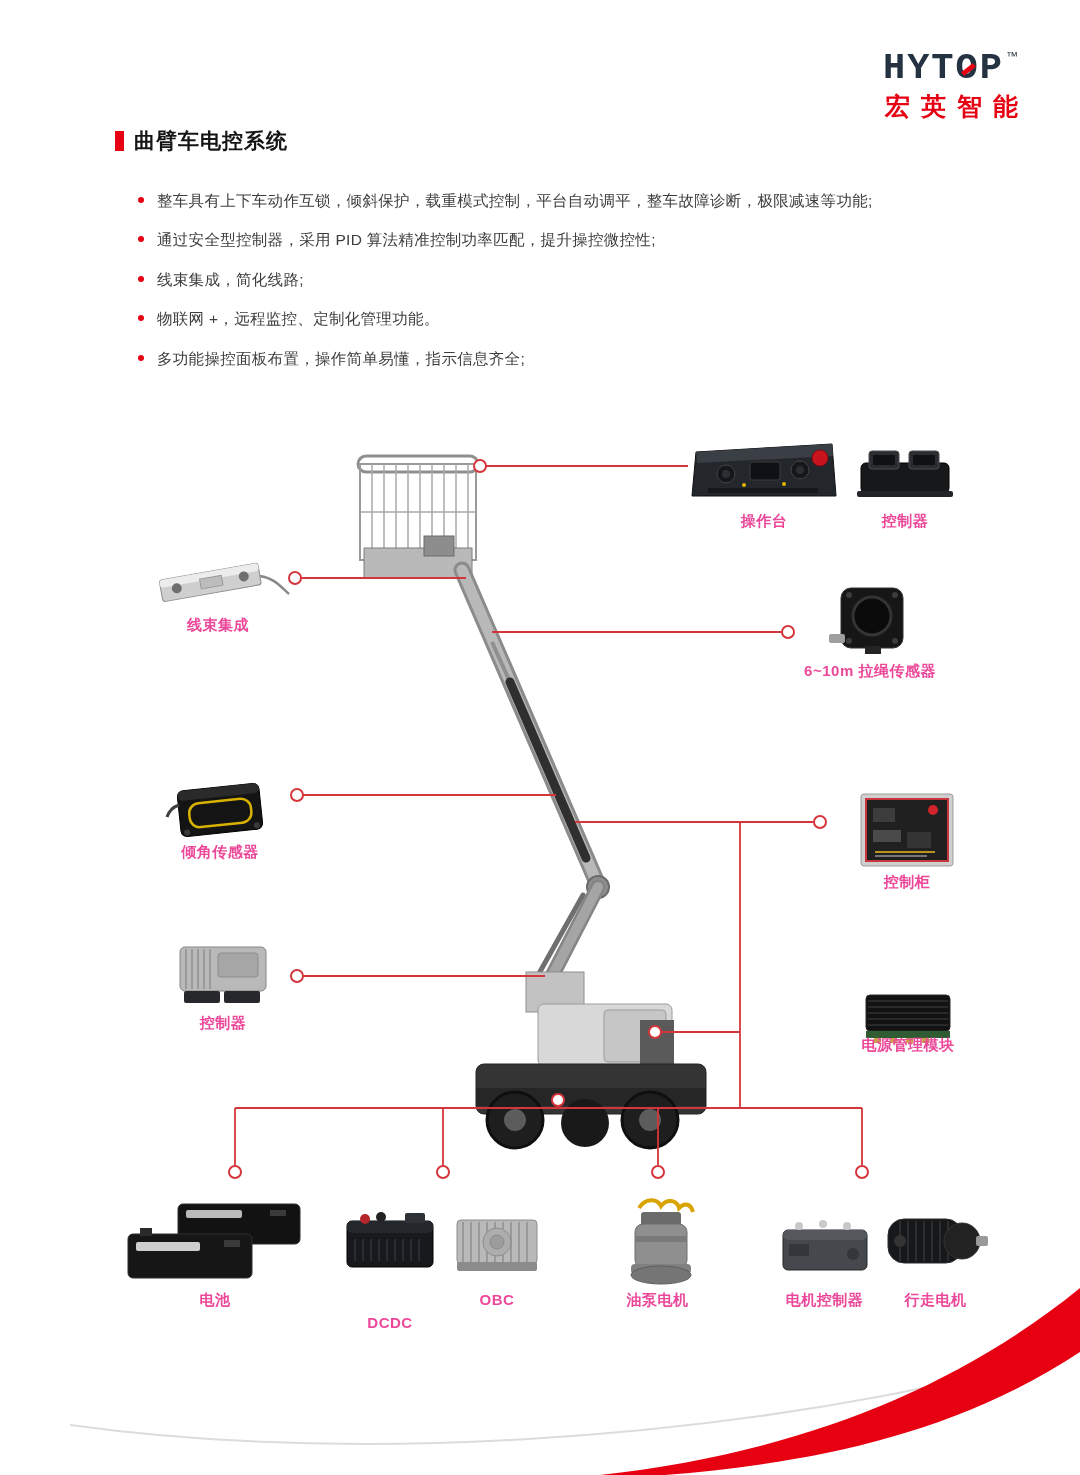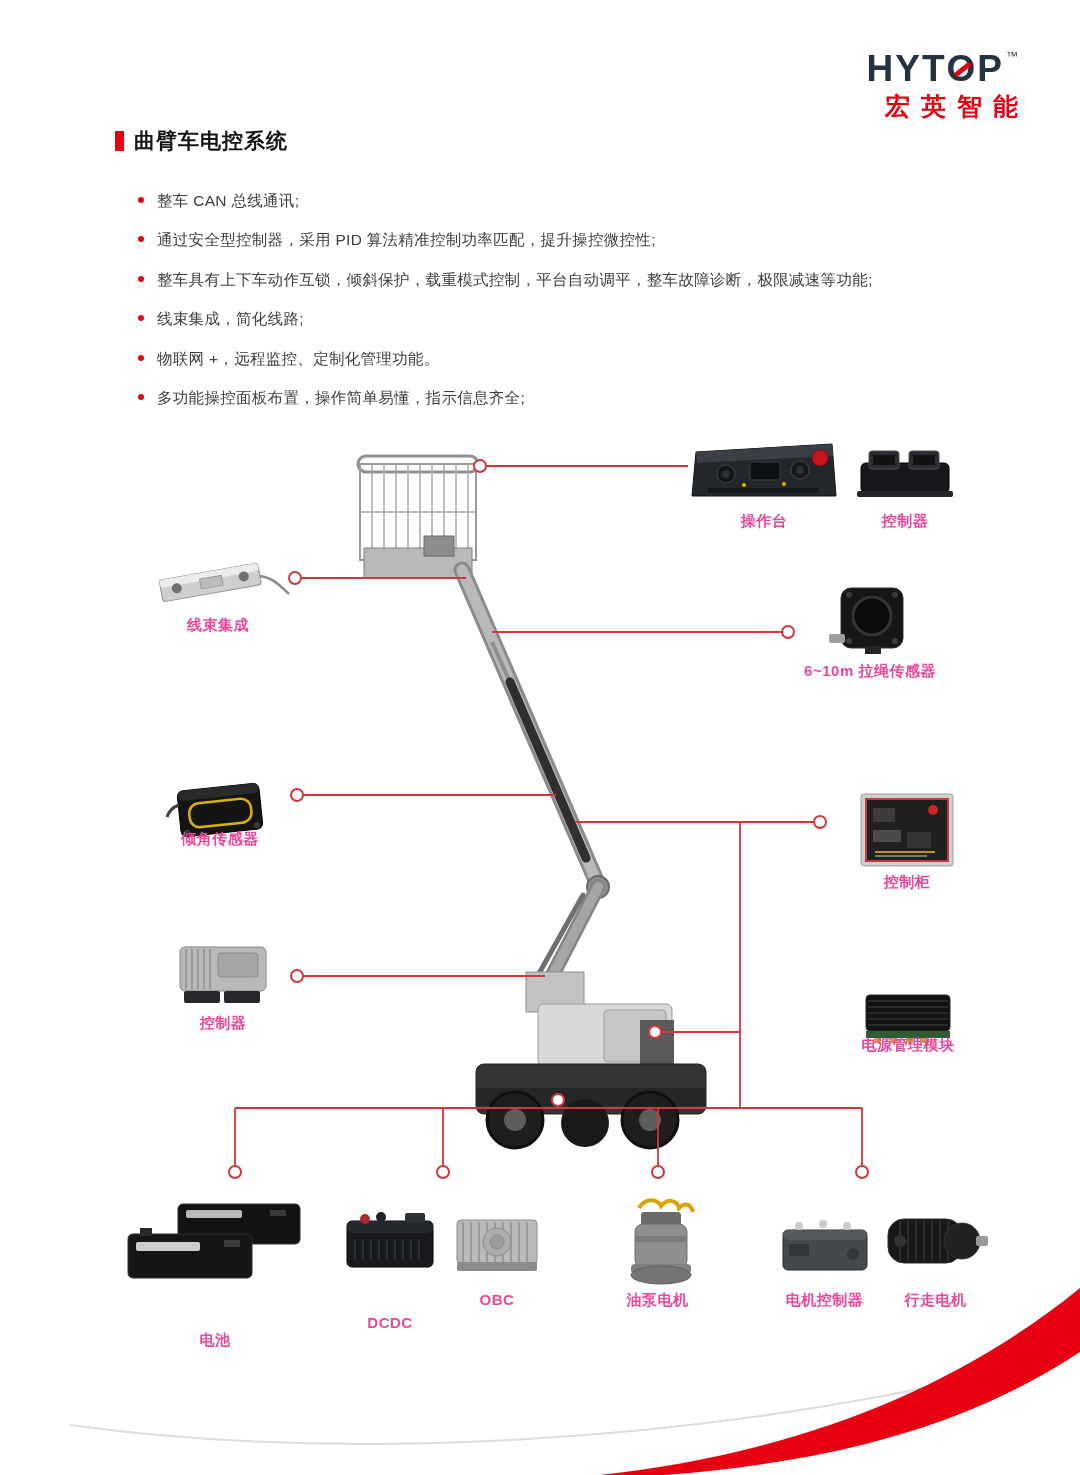--- a/index.html
+++ b/index.html
@@ -3,21 +3,21 @@
 <meta charset="utf-8">
 <style>
   html,body{margin:0;padding:0;background:#f2f2f2;}
   .page{
     position:relative;width:1080px;height:1475px;margin:0 auto;background:#ffffff;
     overflow:hidden;font-family:"Liberation Sans", sans-serif;
   }
   
   .logo{position:absolute;top:50px;right:62px;text-align:right;}
   .logo-top{line-height:1;white-space:nowrap;}
-  .logo-word{font-size:37px;font-weight:800;color:#243241;letter-spacing:2px;}
+  .logo-word{font-size:37px;font-weight:800;color:#243241;letter-spacing:2px;font-family:Liberation Mono, monospace;}
   .logo-o{position:relative;display:inline-block;}
   .logo-o::after{content:"";position:absolute;left:22%;top:46%;width:62%;height:5px;background:#e60012;transform:rotate(-38deg);}
   .logo-tm{font-size:12px;color:#243241;vertical-align:top;margin-left:2px;}
   .logo-sub{font-size:25px;font-weight:700;color:#e60012;letter-spacing:11px;margin-right:-11px;margin-top:3px;}
   
   .title-row{position:absolute;left:115px;top:127px;display:flex;align-items:center;font-family:Liberation Serif, serif;}
   .title-bar{width:9px;height:20px;background:#e60012;margin-right:10px;flex-shrink:0;}
   .title-text{font-size:21px;font-weight:700;color:#151515;margin:0;letter-spacing:1px;}
   
   .features{position:absolute;left:138px;top:190px;width:870px;list-style:none;margin:0;padding:0;}
@@ -47,29 +47,25 @@
   </div>
 
   <div class="title-row">
     <span class="title-bar"></span>
     <h1 class="title-text">曲臂车电控系统</h1>
   </div>
 
   <ul class="features">
     <li>
         <span class="dot"></span>
-        <span class="ftext">整车 CAN 总线通讯;</span>
+        <span class="ftext">整车具有上下车动作互锁，倾斜保护，载重模式控制，平台自动调平，整车故障诊断，极限减速等功能;</span>
       </li>
     <li>
         <span class="dot"></span>
         <span class="ftext">通过安全型控制器，采用 PID 算法精准控制功率匹配，提升操控微控性;</span>
-      </li>
-    <li>
-        <span class="dot"></span>
-        <span class="ftext">整车具有上下车动作互锁，倾斜保护，载重模式控制，平台自动调平，整车故障诊断，极限减速等功能;</span>
       </li>
     <li>
         <span class="dot"></span>
         <span class="ftext">线束集成，简化线路;</span>
       </li>
     <li>
         <span class="dot"></span>
         <span class="ftext">物联网 +，远程监控、定制化管理功能。</span>
       </li>
     <li>
@@ -221,21 +217,21 @@
         <g transform="rotate(-6 55 45)">
           <rect x="14" y="22" width="82" height="46" rx="6" fill="#141414" stroke="#000000"></rect>
           <rect x="14" y="22" width="82" height="10" rx="5" fill="#2a2a2a"></rect>
           <rect x="24" y="36" width="62" height="24" rx="10" fill="none" stroke="#d8b200" stroke-width="2.5"></rect>
           <circle cx="20" cy="64" r="3" fill="#3a3a3a"></circle>
             <circle cx="90" cy="64" r="3" fill="#3a3a3a"></circle>
         </g>
         <path d="M14 40 C 8 42, 4 46, 2 52" stroke="#3f3f3f" stroke-width="3" fill="none"></path>
       </svg>
     </div>
-    <div class="clabel" style="left:160px;top:410px;width:120px;">倾角传感器</div>
+    <div class="clabel" style="left:160px;top:423px;width:120px;">倾角传感器</div>
 
     <div class="comp" style="left:855px;top:370px;width:105px;height:82px;">
       <svg viewBox="0 0 105 82">
         <rect x="6" y="4" width="92" height="72" rx="3" fill="#cfcfcf" stroke="#9d9d9d"></rect>
         <rect x="11" y="9" width="82" height="62" fill="#202020" stroke="#c9353c" stroke-width="2"></rect>
         <circle cx="78" cy="20" r="5" fill="#d0232b"></circle>
         <rect x="18" y="18" width="22" height="14" fill="#3c3c3c"></rect>
         <rect x="18" y="40" width="28" height="12" fill="#4a4a4a"></rect>
         <rect x="52" y="42" width="24" height="16" fill="#343434"></rect>
         <path d="M20 62 h60" stroke="#b9941f" stroke-width="2"></path>
@@ -272,21 +268,21 @@
       <svg viewBox="0 0 190 88">
         <rect x="58" y="6" width="122" height="40" rx="5" fill="#121212" stroke="#2e2e2e"></rect>
         <rect x="66" y="12" width="56" height="8" rx="2" fill="#d8d8d8" opacity="0.85"></rect>
         <rect x="150" y="12" width="16" height="6" fill="#3a3a3a"></rect>
         <rect x="8" y="36" width="124" height="44" rx="5" fill="#161616" stroke="#2e2e2e"></rect>
         <rect x="16" y="44" width="64" height="9" rx="2" fill="#e2e2e2" opacity="0.9"></rect>
         <rect x="104" y="42" width="16" height="7" fill="#3a3a3a"></rect>
         <rect x="20" y="30" width="12" height="8" fill="#2a2a2a"></rect>
       </svg>
     </div>
-    <div class="clabel" style="left:140px;top:871px;width:150px;margin-top:40px;">电池</div>
+    <div class="clabel" style="left:140px;top:871px;width:150px;">电池</div>
 
     <div class="comp" style="left:335px;top:785px;width:110px;height:76px;">
       <svg viewBox="0 0 110 76">
         <rect x="12" y="16" width="86" height="46" rx="5" fill="#17191c" stroke="#000000"></rect>
         <rect x="12" y="16" width="86" height="12" rx="5" fill="#24272b"></rect>
         <circle cx="30" cy="14" r="5" fill="#b5252c"></circle>
           <circle cx="46" cy="12" r="5" fill="#222222"></circle>
         <rect x="70" y="8" width="20" height="10" rx="2" fill="#2e3135"></rect>
         <path d="M20 34 V56 M28 34 V56 M36 34 V56 M44 34 V56 M52 34 V56 M60 34 V56 M68 34 V56 M76 34 V56 M84 34 V56" stroke="#2a2d31" stroke-width="2"></path>
       </svg>

